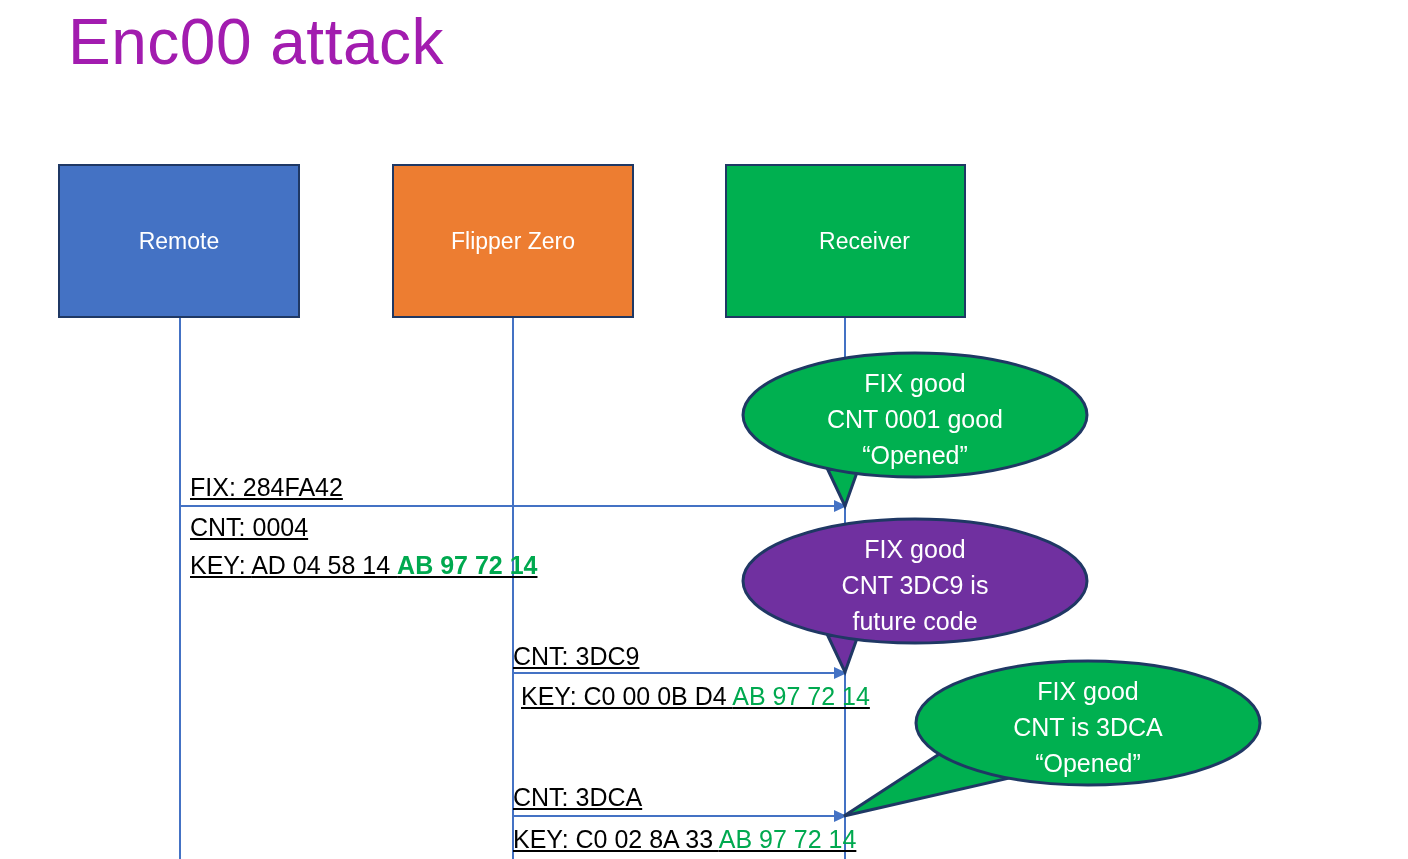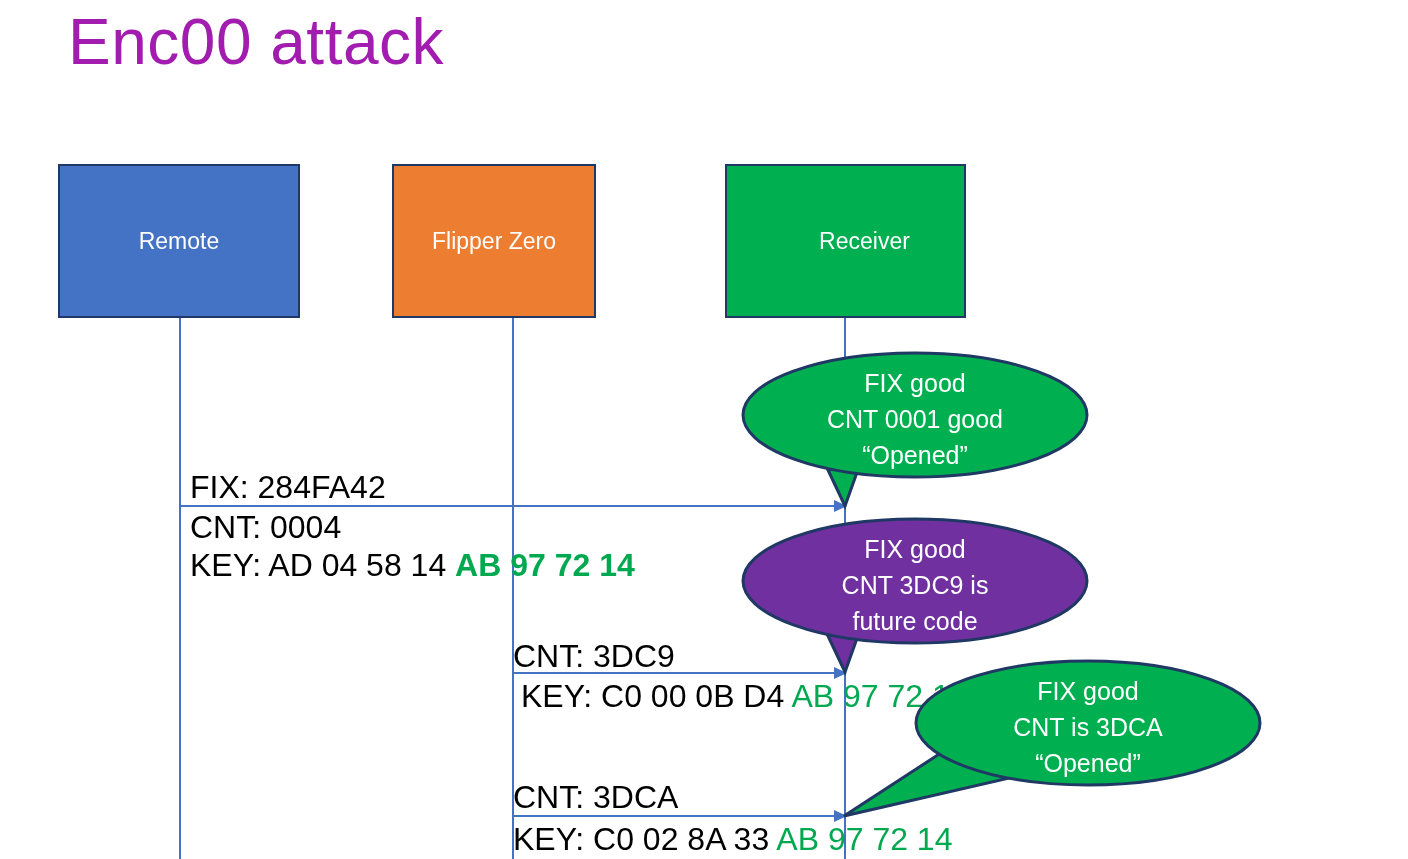--- a/index.html
+++ b/index.html
@@ -42,21 +42,21 @@
     justify-content: center;
   }
   .actor-label {
     color: #ffffff;
     font-size: 23px;
     line-height: 28px;
     text-align: left;
     white-space: nowrap;
   }
   #actor-remote   { left: 58px;  top: 164px; width: 242px; height: 154px; background: #4472C4; }
-  #actor-flipper  { left: 392px; top: 164px; width: 204px; height: 154px; background: #ED7D31; }
+  #actor-flipper  { left: 392px; top: 164px; width: 242px; height: 154px; background: #ED7D31; }
   #actor-receiver { left: 725px; top: 164px; width: 241px; height: 154px; background: #00B050; padding-left: 38px; }
 
   
   .lifeline {
     position: absolute;
     width: 2px;
     background: #4472C4;
   }
   #lifeline-remote   { left: 179px; top: 318px; height: 541px; }
   #lifeline-flipper  { left: 512px; top: 318px; height: 541px; }
@@ -79,24 +79,25 @@
     border-bottom: 6px solid transparent;
     border-left: 13px solid #4472C4;
   }
   #arrow-1 { left: 180px; top: 505px; width: 665px; }
   #arrow-2 { left: 513px; top: 672px; width: 332px; }
   #arrow-3 { left: 513px; top: 815px; width: 332px; }
 
   
   .msg-text {
     position: absolute;
-    font-size: 32px;
+    font-size: 25px;
     line-height: 38px;
     white-space: nowrap;
     color: #000000;
+    text-decoration: underline;
   }
   .key-red   { color: #000000; }
   .key-green { color: #00A94F; }
   .key-green-bold { color: #00A94F; font-weight: bold; }
 
   #msg1-fix  { left: 190px; top: 468px; }
   #msg1-cnt  { left: 190px; top: 508px; }
   #msg1-key  { left: 190px; top: 546px; }
   #msg2-cnt  { left: 513px; top: 637px; }
   #msg2-key  { left: 513px; top: 677px; padding-left: 8px; }

